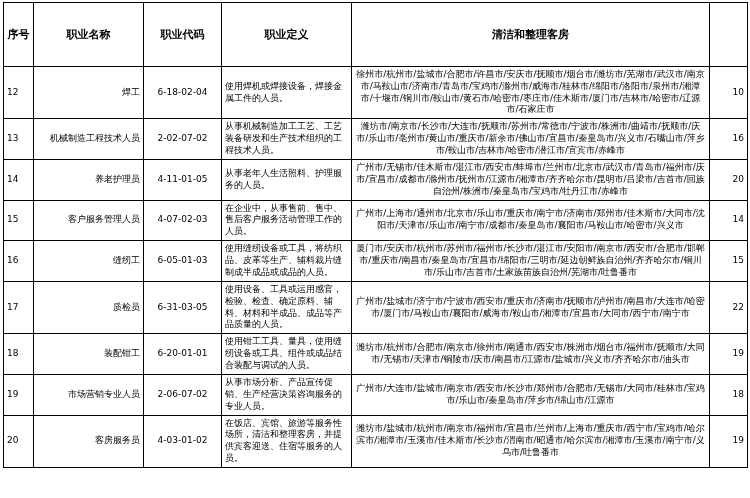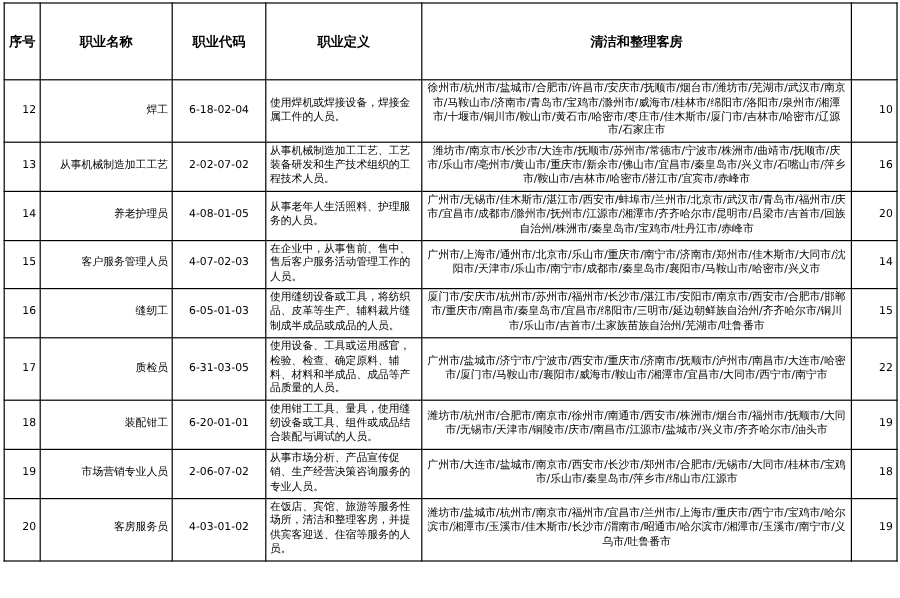--- a/index.html
+++ b/index.html
@@ -41,21 +41,21 @@
   }
   
   col.c-seq    { width: 30px; }
   col.c-name   { width: 110px; }
   col.c-code   { width: 78px; }
   col.c-def    { width: 130px; }
   col.c-cities { width: 358px; }
   col.c-rank   { width: 38px; }
 
   td.seq {
-    text-align: right;
+    text-align: left;
     font-size: 11px;
   }
   td.name {
     text-align: right;
     font-size: 11px;
     line-height: 1.35;
   }
   td.code {
     text-align: center;
     font-size: 10px;
@@ -109,30 +109,30 @@
       <tr>
         <td class="seq">12</td>
         <td class="name">焊工</td>
         <td class="code">6-18-02-04</td>
         <td class="def">使用焊机或焊接设备，焊接金属工件的人员。</td>
         <td class="cities">徐州市/杭州市/盐城市/合肥市/许昌市/安庆市/抚顺市/烟台市/潍坊市/芜湖市/武汉市/南京市/马鞍山市/济南市/青岛市/宝鸡市/滁州市/威海市/桂林市/绵阳市/洛阳市/泉州市/湘潭市/十堰市/铜川市/鞍山市/黄石市/哈密市/枣庄市/佳木斯市/厦门市/吉林市/哈密市/辽源市/石家庄市</td>
         <td class="rank">10</td>
       </tr>
       <tr>
         <td class="seq">13</td>
-        <td class="name">从事机械制造加工工艺</td>
+        <td class="name">机械制造工程技术人员</td>
         <td class="code">2-02-07-02</td>
         <td class="def">从事机械制造加工工艺、工艺装备研发和生产技术组织的工程技术人员。</td>
         <td class="cities">潍坊市/南京市/长沙市/大连市/抚顺市/苏州市/常德市/宁波市/株洲市/曲靖市/抚顺市/庆市/乐山市/亳州市/黄山市/重庆市/新余市/佛山市/宜昌市/秦皇岛市/兴义市/石嘴山市/萍乡市/鞍山市/吉林市/哈密市/潜江市/宜宾市/赤峰市</td>
         <td class="rank">16</td>
       </tr>
       <tr>
         <td class="seq">14</td>
         <td class="name">养老护理员</td>
-        <td class="code">4-08-01-05</td>
+        <td class="code">4-11-01-05</td>
         <td class="def">从事老年人生活照料、护理服务的人员。</td>
         <td class="cities">广州市/无锡市/佳木斯市/湛江市/西安市/蚌埠市/兰州市/北京市/武汉市/青岛市/福州市/庆市/宜昌市/成都市/滁州市/抚州市/江源市/湘潭市/齐齐哈尔市/昆明市/吕梁市/吉首市/回族自治州/株洲市/秦皇岛市/宝鸡市/牡丹江市/赤峰市</td>
         <td class="rank">20</td>
       </tr>
       <tr>
         <td class="seq">15</td>
         <td class="name">客户服务管理人员</td>
         <td class="code">4-07-02-03</td>
         <td class="def">在企业中，从事售前、售中、售后客户服务活动管理工作的人员。</td>
         <td class="cities">广州市/上海市/通州市/北京市/乐山市/重庆市/南宁市/济南市/郑州市/佳木斯市/大同市/沈阳市/天津市/乐山市/南宁市/成都市/秦皇岛市/襄阳市/马鞍山市/哈密市/兴义市</td>

